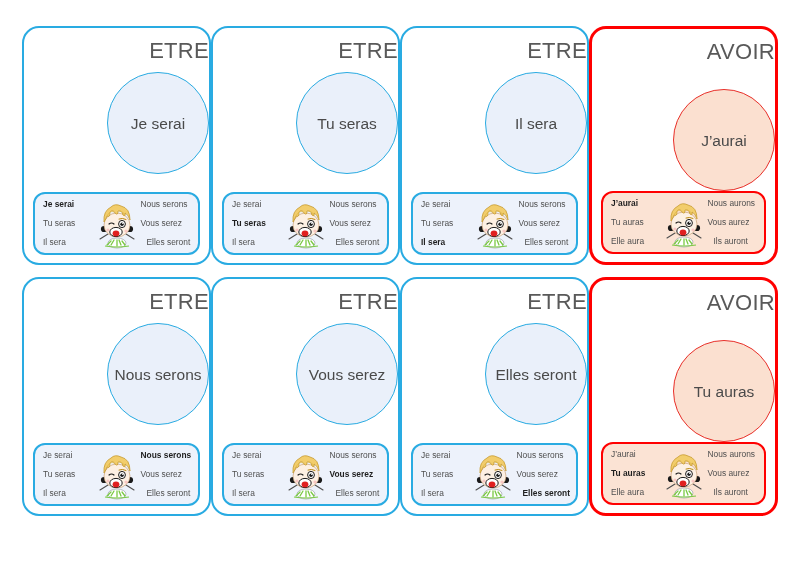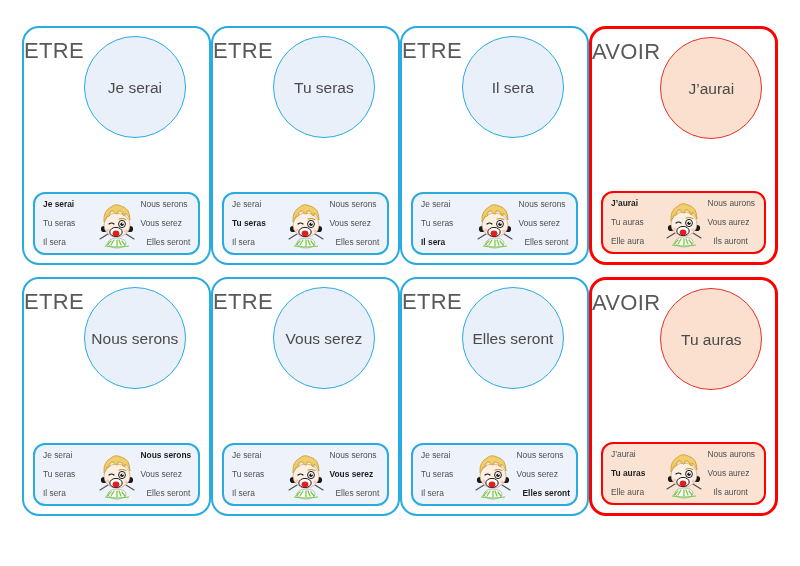--- a/index.html
+++ b/index.html
@@ -40,27 +40,28 @@
 
   .card {
     position: relative;
     box-sizing: border-box;
     width: 189px;
     height: 239px;
     border: 2.5px solid #29ABE2;
     border-radius: 17px;
     background: #ffffff;
     display: flex;
-    flex-direction: row;
-    align-items: flex-start;
+    flex-direction: column;
+    align-items: flex-end;
     flex: 0 0 189px;
   }
   .card.avoir {
     border-color: #FF0000;
     border-width: 3px;
+    gap: 16px;
   }
 
   .card-title {
     margin-top: 10px;
     font-size: 22px;
     line-height: 26px;
     color: #595959;
     letter-spacing: 0.3px;
     font-weight: 400;
     text-align: center;

